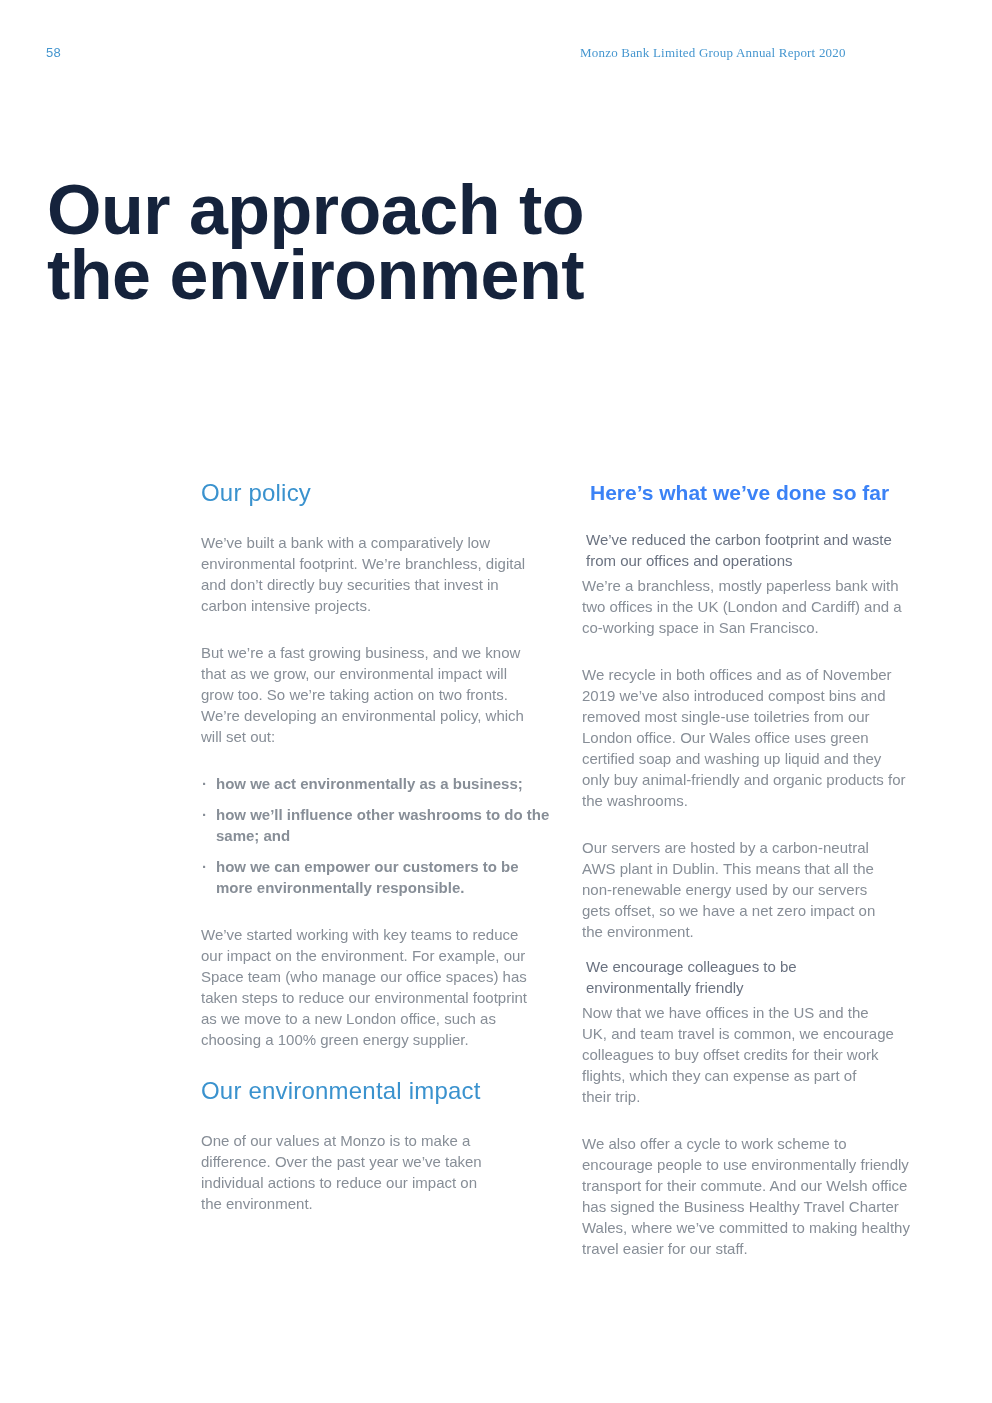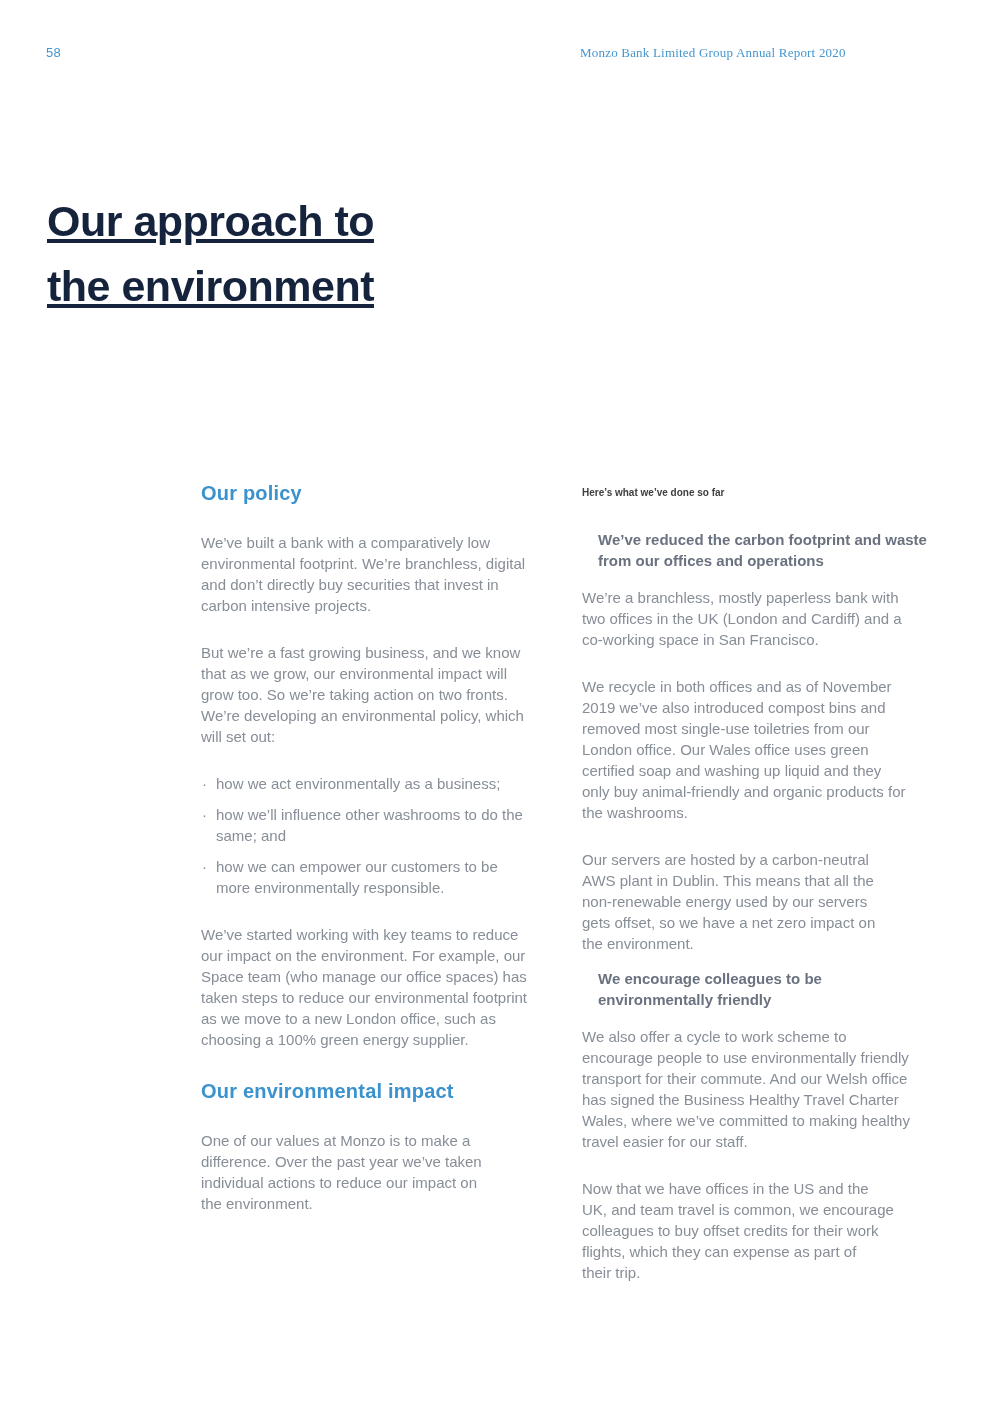--- a/index.html
+++ b/index.html
@@ -33,88 +33,88 @@
     top: 45px;
     font-size: 13px;
     color: #4596cf;
     letter-spacing: 0.2px;
     font-family: Liberation Serif, serif;
   }
   
   .main-title {
     position: absolute;
     left: 47px;
-    top: 189px;
-    font-size: 43px;
+    top: 178px;
+    font-size: 70px;
     line-height: 65px;
     font-weight: 700;
     letter-spacing: -0.5px;
     color: #15233c;
     white-space: pre-line;
-    text-decoration: underline;
   }
   
   .col {
     position: absolute;
     top: 478px;
     width: 372px;
     font-size: 15px;
     line-height: 21px;
   }
   .col-left  { left: 201px; }
   .col-right { left: 582px; top: 482px; }
 
   h2.section-heading {
-    font-size: 20px;
+    font-size: 24px;
     line-height: 30px;
-    font-weight: 700;
+    font-weight: 400;
     color: #3a92ce;
     letter-spacing: 0.2px;
     margin: 0 0 24px 0;
   }
   h2.impact { margin-top: 4px; }
 
   .col p {
     margin: 0 0 26px 0;
     white-space: pre-line;
   }
   .col p.tight { }
 
   ul.bullet-list {
     list-style: none;
     margin: 0 0 26px 0;
     padding: 0;
+    font-weight: bold;
   }
   ul.bullet-list li {
     position: relative;
     padding-left: 15px;
     margin-bottom: 10px;
     white-space: pre-line;
   }
   ul.bullet-list li:last-child { margin-bottom: 17px; }
   ul.bullet-list li::before {
     content: "\00B7";
     position: absolute;
     left: 1px;
     top: 0;
   }
 
   h3.intro-heading {
-    font-size: 10px;
+    font-size: 21px;
     line-height: 21px;
     font-weight: 700;
-    color: #404040;
-    margin: 0 0 26px 0;
+    color: #3b82f6;
+    margin: 0 0 26px 8px;
   }
   .subsection h4 {
     font-size: 15px;
     line-height: 21px;
-    font-weight: 700;
+    font-weight: 400;
     color: #6a7280;
-    margin: 16px;
+    margin: 4px;
     white-space: pre-line;
   }
   .subsection.sec2 { margin-top: -12px; }
 </style>
 </head>
 <body>
 
 <div class="page">
 
   <span class="page-num">58</span>
@@ -183,28 +183,28 @@
       <p>Our servers are hosted by a carbon-neutral
 AWS plant in Dublin. This means that all the
 non-renewable energy used by our servers
 gets offset, so we have a net zero impact on
 the environment.</p>
     </div>
 
     <div class="subsection sec2">
       <h4>We encourage colleagues to be
 environmentally friendly</h4>
+      <p>Now that we have offices in the US and the
+UK, and team travel is common, we encourage
+colleagues to buy offset credits for their work
+flights, which they can expense as part of
+their trip.</p>
       <p>We also offer a cycle to work scheme to
 encourage people to use environmentally friendly
 transport for their commute. And our Welsh office
 has signed the Business Healthy Travel Charter
 Wales, where we’ve committed to making healthy
 travel easier for our staff.</p>
-      <p>Now that we have offices in the US and the
-UK, and team travel is common, we encourage
-colleagues to buy offset credits for their work
-flights, which they can expense as part of
-their trip.</p>
     </div>
 
   </section>
 
 </div>
 
 </body></html>

